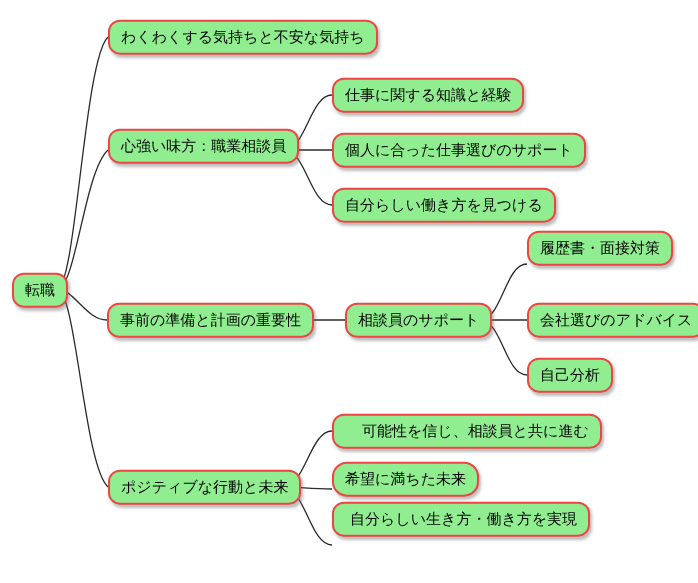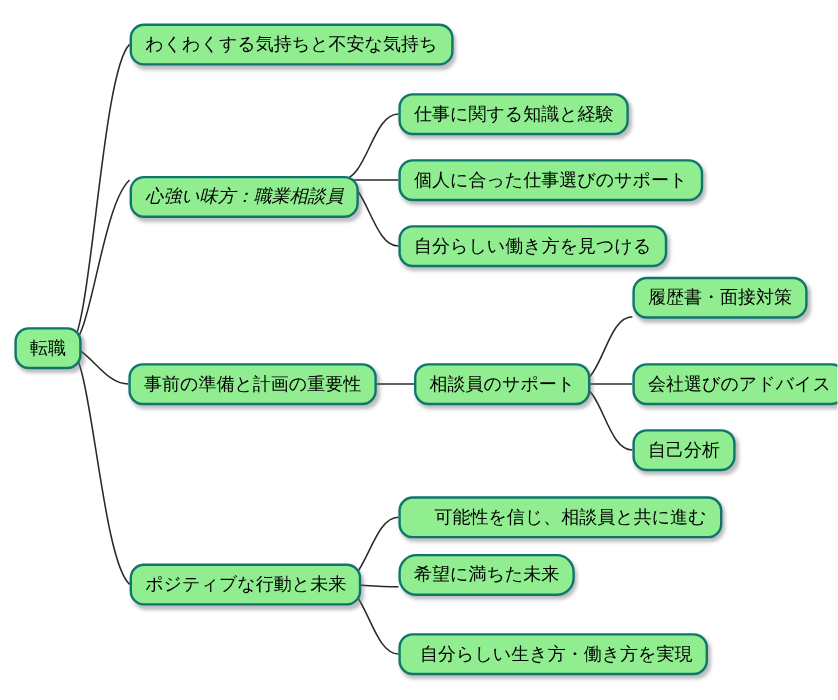--- a/index.html
+++ b/index.html
@@ -24,21 +24,21 @@
   }
   #edges path {
     fill: none;
     stroke: #2a2a2a;
     stroke-width: 1.3;
   }
   .node {
     position: absolute;
     transform: translateY(-50%);
     background: #90ee90;
-    border: 2px solid #0f766e;
+    border: 2px solid #ef4444;
     border-radius: 12px;
     padding: 6px 11px;
     font-size: 15px;
     line-height: 1.25;
     white-space: nowrap;
     color: #000000;
     box-shadow: 2px 3px 3px rgba(110,110,110,0.45);
     box-sizing: border-box;
   }
 </style>
@@ -65,21 +65,21 @@
 
     <path d="M283,487 C305,487 310,431 332,431"></path>
     <path d="M283,487 C300,487 310,489 332,489"></path>
     <path d="M283,487 C305,487 310,545 332,545"></path>
   </svg>
 
   <div class="node" style="left:12px; top:290px;">転職</div>
 
   <div class="node" style="left:108px; top:37px;">わくわくする気持ちと不安な気持ち</div>
 
-  <div class="node" style="left:108px; top:164px;font-style:italic;">心強い味方：職業相談員</div>
+  <div class="node" style="left:108px; top:146px;">心強い味方：職業相談員</div>
 
   <div class="node" style="left:332px; top:95px;">仕事に関する知識と経験</div>
 
   <div class="node" style="left:332px; top:150px;">個人に合った仕事選びのサポート</div>
 
   <div class="node" style="left:332px; top:205px;">自分らしい働き方を見つける</div>
 
   <div class="node" style="left:107px; top:320px;">事前の準備と計画の重要性</div>
 
   <div class="node" style="left:345px; top:320px;">相談員のサポート</div>
@@ -89,15 +89,15 @@
   <div class="node" style="left:527px; top:320px;">会社選びのアドバイス</div>
 
   <div class="node" style="left:527px; top:375px;">自己分析</div>
 
   <div class="node" style="left:108px; top:487px;text-align:center;">ポジティブな行動と未来</div>
 
   <div class="node" style="left:332px; top:431px;padding-left:28px;">可能性を信じ、相談員と共に進む</div>
 
   <div class="node" style="left:332px; top:479px;border-radius:15px;">希望に満ちた未来</div>
 
-  <div class="node" style="left:332px; top:545px;padding-left:16px;">自分らしい生き方・働き方を実現</div>
+  <div class="node" style="left:332px; top:519px;padding-left:16px;">自分らしい生き方・働き方を実現</div>
 
 </div>
 
 </body></html>

